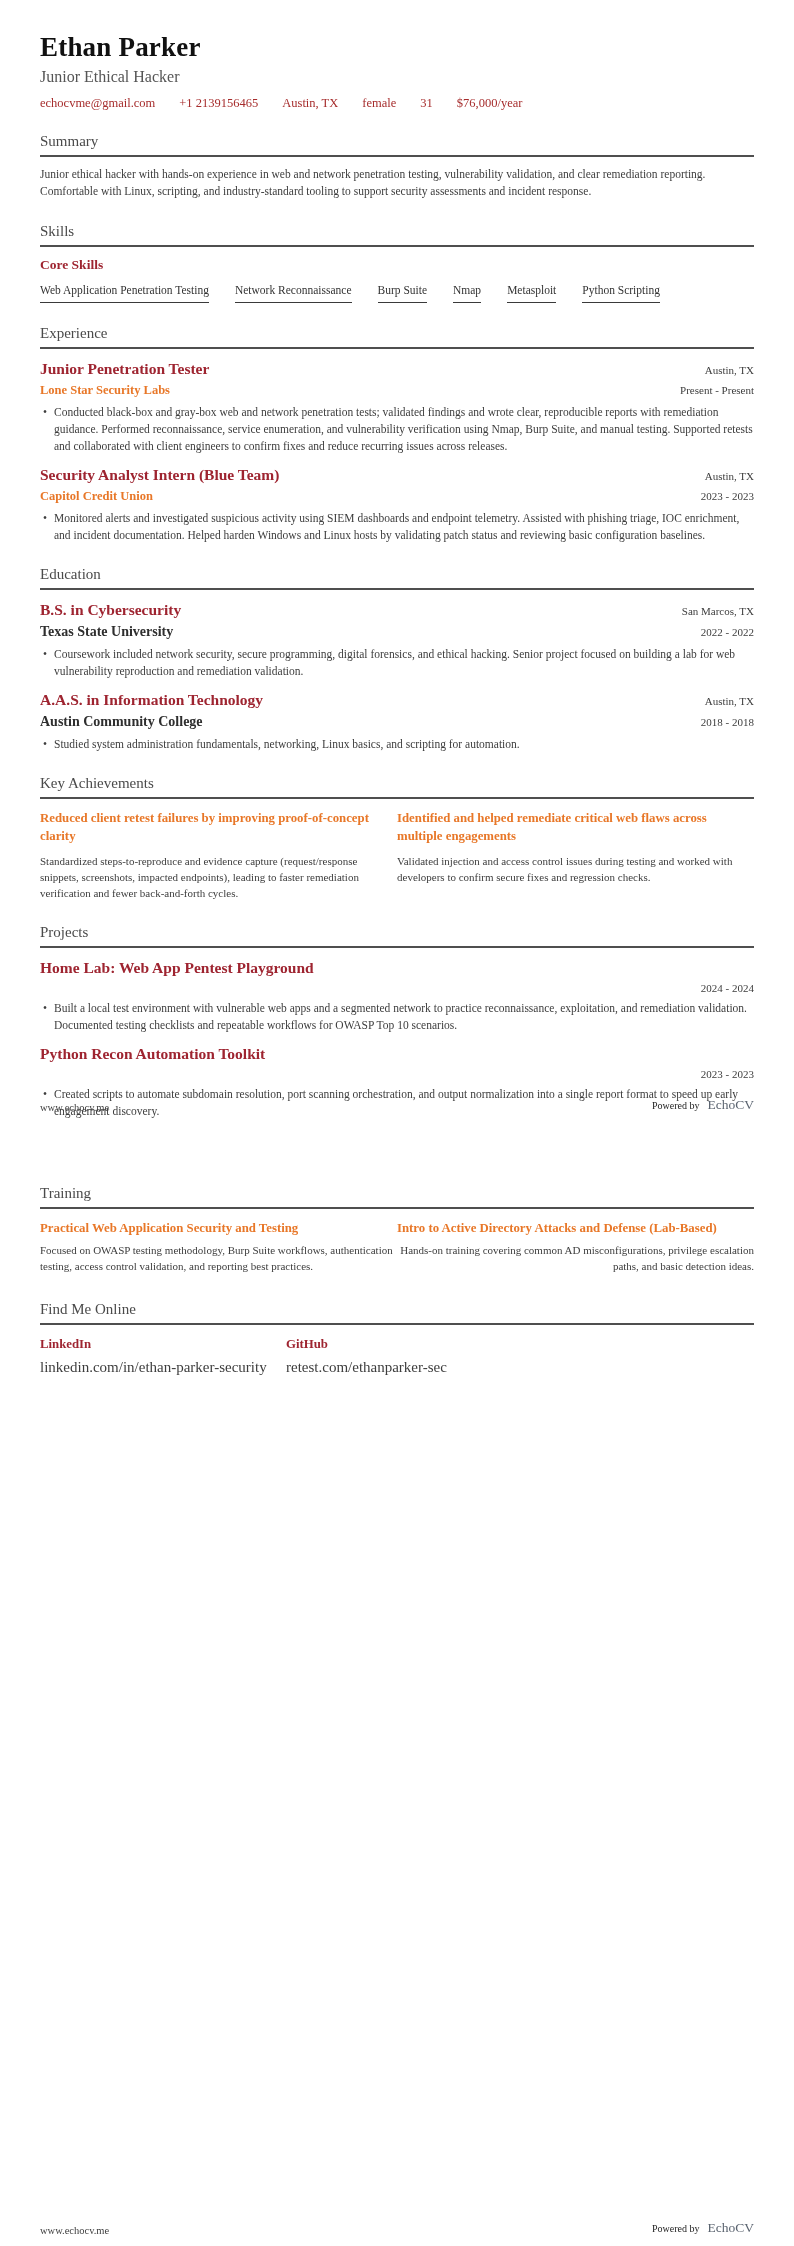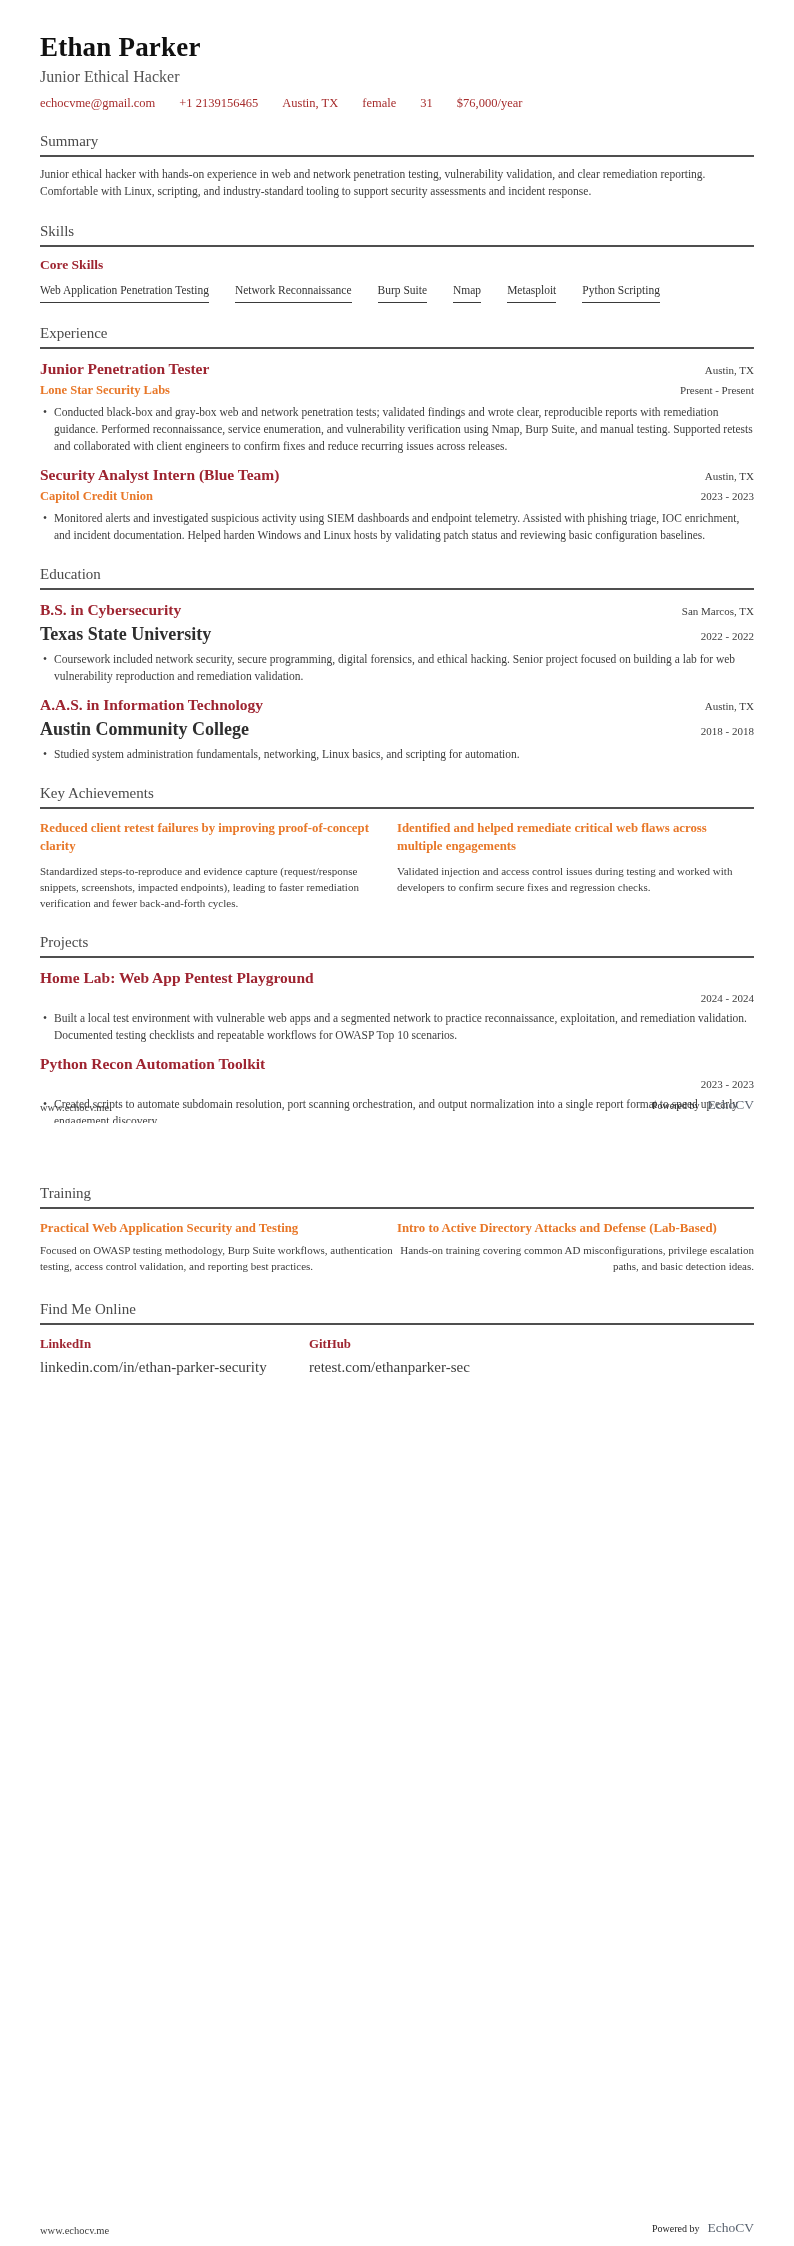--- a/index.html
+++ b/index.html
@@ -58,40 +58,40 @@
     padding-bottom: 6px;
     border-bottom: 1.5px solid #3a3a3a;
   }
 
   
   .entry { margin-top: 10px; }
   .entry-row { display: flex; justify-content: space-between; align-items: baseline; }
   .entry-title { font-size: 15.5px; font-weight: bold; color: #9e2430; line-height: 1.3; }
   .entry-side { font-size: 11px; color: #3d3d3d; white-space: nowrap; }
   .entry-company { font-size: 12.5px; font-weight: bold; color: #e87728; }
-  .entry-school { font-size: 18px; font-weight: bold; color: #2e2e2e; }
+  .entry-school { font-size: 14px; font-weight: bold; color: #2e2e2e; }
   .entry-subrow { display: flex; justify-content: space-between; align-items: baseline; margin-top: 4px; }
   .dates-line { text-align: right; font-size: 11px; color: #3d3d3d; margin-top: 4px; }
   ul.bullet-list { margin: 6px 0 0 0; padding: 0 0 0 14px; }
   ul.bullet-list li {
     list-style: none;
     position: relative;
     font-size: 11.5px;
     line-height: 1.48;
     color: #3d3d3d;
   }
   ul.bullet-list li::before { content: "•"; position: absolute; left: -11px; }
 
   
   .two-col { display: grid; grid-template-columns: 1fr 1fr; margin-top: 11px; }
   .card-title-orange { font-size: 12.8px; font-weight: bold; color: #e87728; line-height: 1.4; }
   .card-text { margin-top: 8px; font-size: 11px; line-height: 1.45; color: #3d3d3d; }
 
   
-  .links-grid { display: grid; grid-template-columns: 246px 1fr; margin-top: 12px; gap: 23px; }
+  .links-grid { display: grid; grid-template-columns: 246px 1fr; margin-top: 12px; }
   .link-label { font-size: 12.8px; font-weight: bold; color: #9e2430; }
   .link-url { margin-top: 7px; font-size: 15px; color: #3d3d3d; }
 
   
   .page-footer {
     position: absolute;
     left: 40px;
     right: 40px;
     bottom: 10px;
     display: flex;

